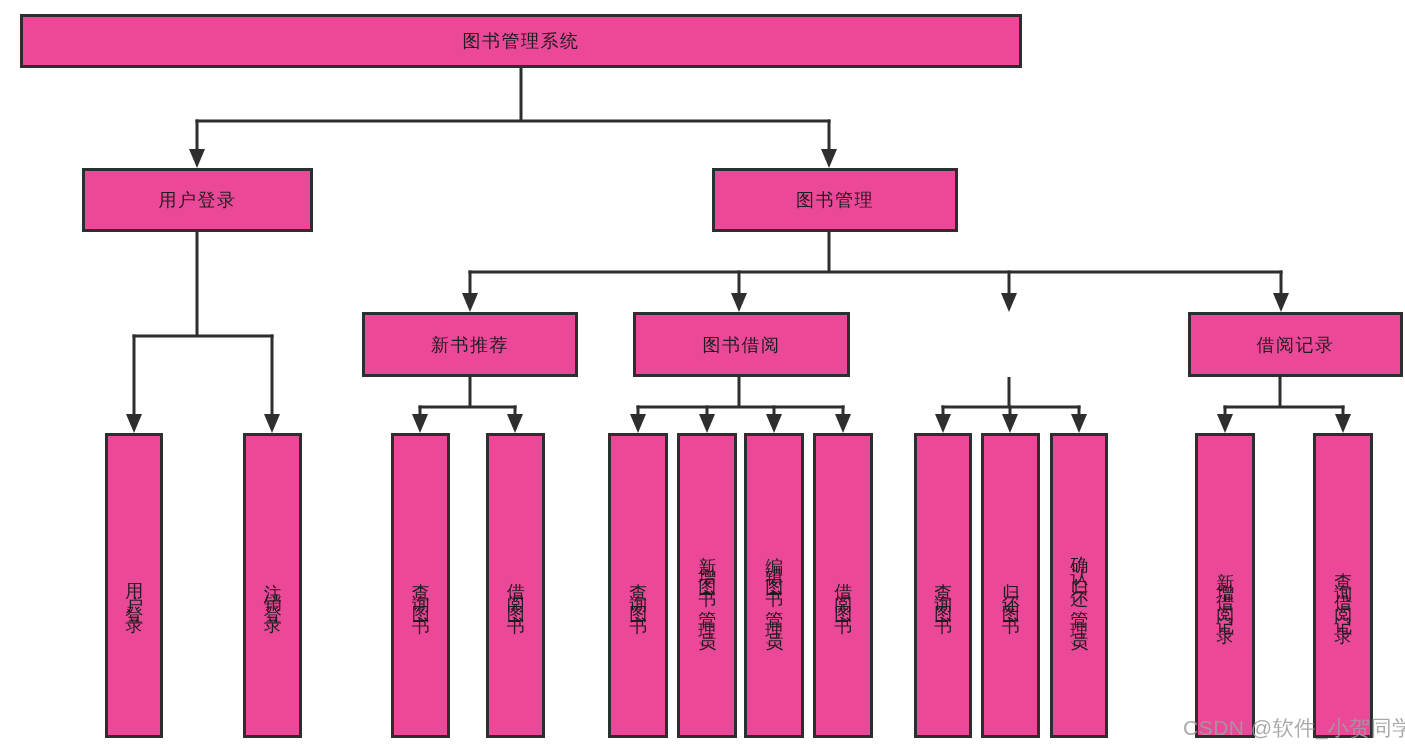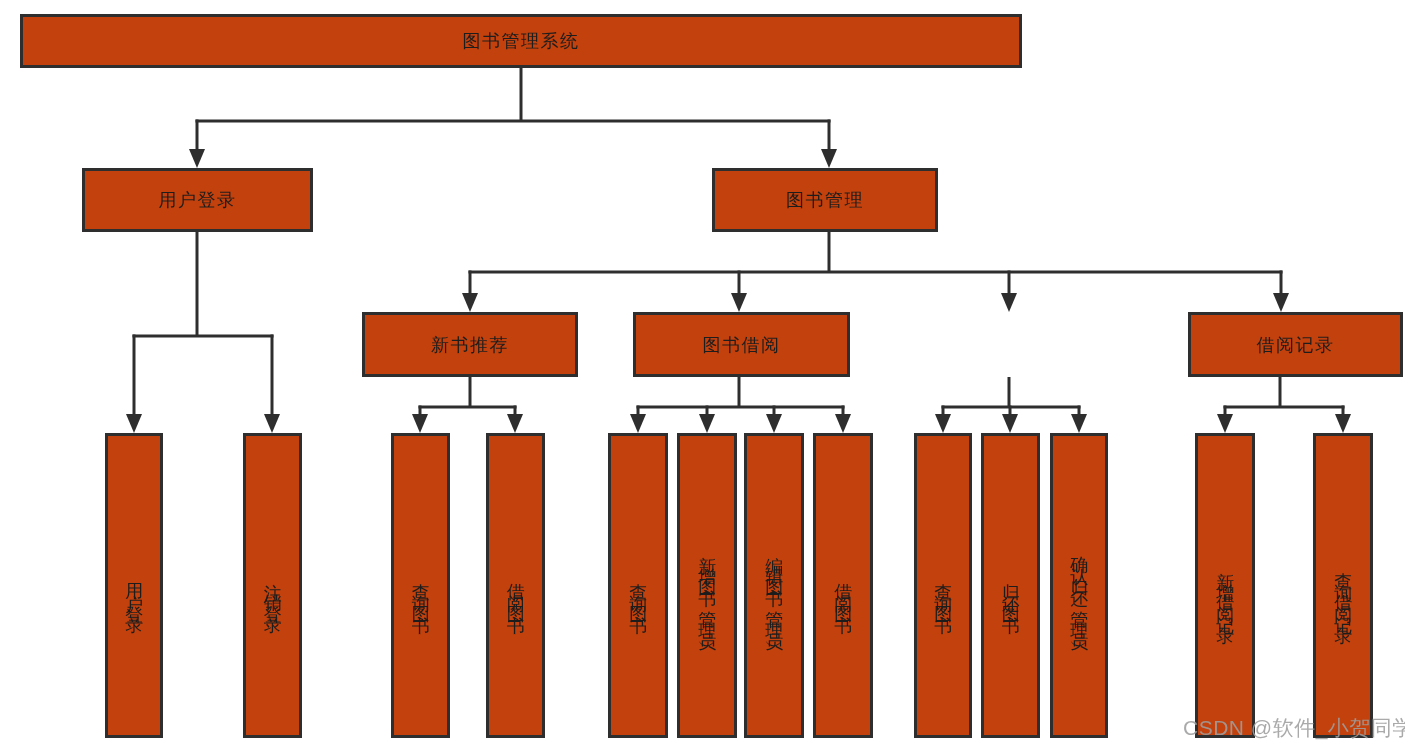--- a/index.html
+++ b/index.html
@@ -11,39 +11,39 @@
     overflow:hidden;
   }
   .connectors {
     position:absolute; left:0; top:0;
     pointer-events:none;
   }
   .box {
     position:absolute;
     box-sizing:border-box;
     border:3px solid #2e2e2e;
-    background:#c2410c;
+    background:#ec4899;
     display:flex; align-items:center; justify-content:center;
     color:#1d1d1d;
     text-align:right;
   }
   .hbox { font-size:18px; letter-spacing:1.5px; }
   .leaf .vtext {
     writing-mode:vertical-rl;
     font-size:18px;
     line-height:1.15;
     letter-spacing:11px;
     margin-bottom:-11px;
     color:#1d1d1d;
     white-space:nowrap;
   }
   
   .root-box        { left:20px;   top:14px;  width:1002px; height:54px; }
   .n-user-login    { left:82px;   top:168px; width:231px;  height:64px; }
-  .n-book-mgmt     { left:712px;  top:168px; width:226px;  height:64px; }
+  .n-book-mgmt     { left:712px;  top:168px; width:246px;  height:64px; }
   .n-new-book      { left:362px;  top:312px; width:216px;  height:65px; }
   .n-book-borrow   { left:633px;  top:312px; width:217px;  height:65px; }
   .n-cur-borrow    { left:903px;  top:312px; width:212px;  height:65px; }
   .n-borrow-rec    { left:1173px; top:312px; width:215px;  height:65px;margin-left:15px; }
   .leaf            { top:433px; height:305px; }
   .lf-a1 { left:105px;  width:58px; }
   .lf-a2 { left:243px;  width:59px; }
   .lf-b1 { left:391px;  width:59px; }
   .lf-b2 { left:486px;  width:59px; }
   .lf-c1 { left:608px;  width:60px; }

